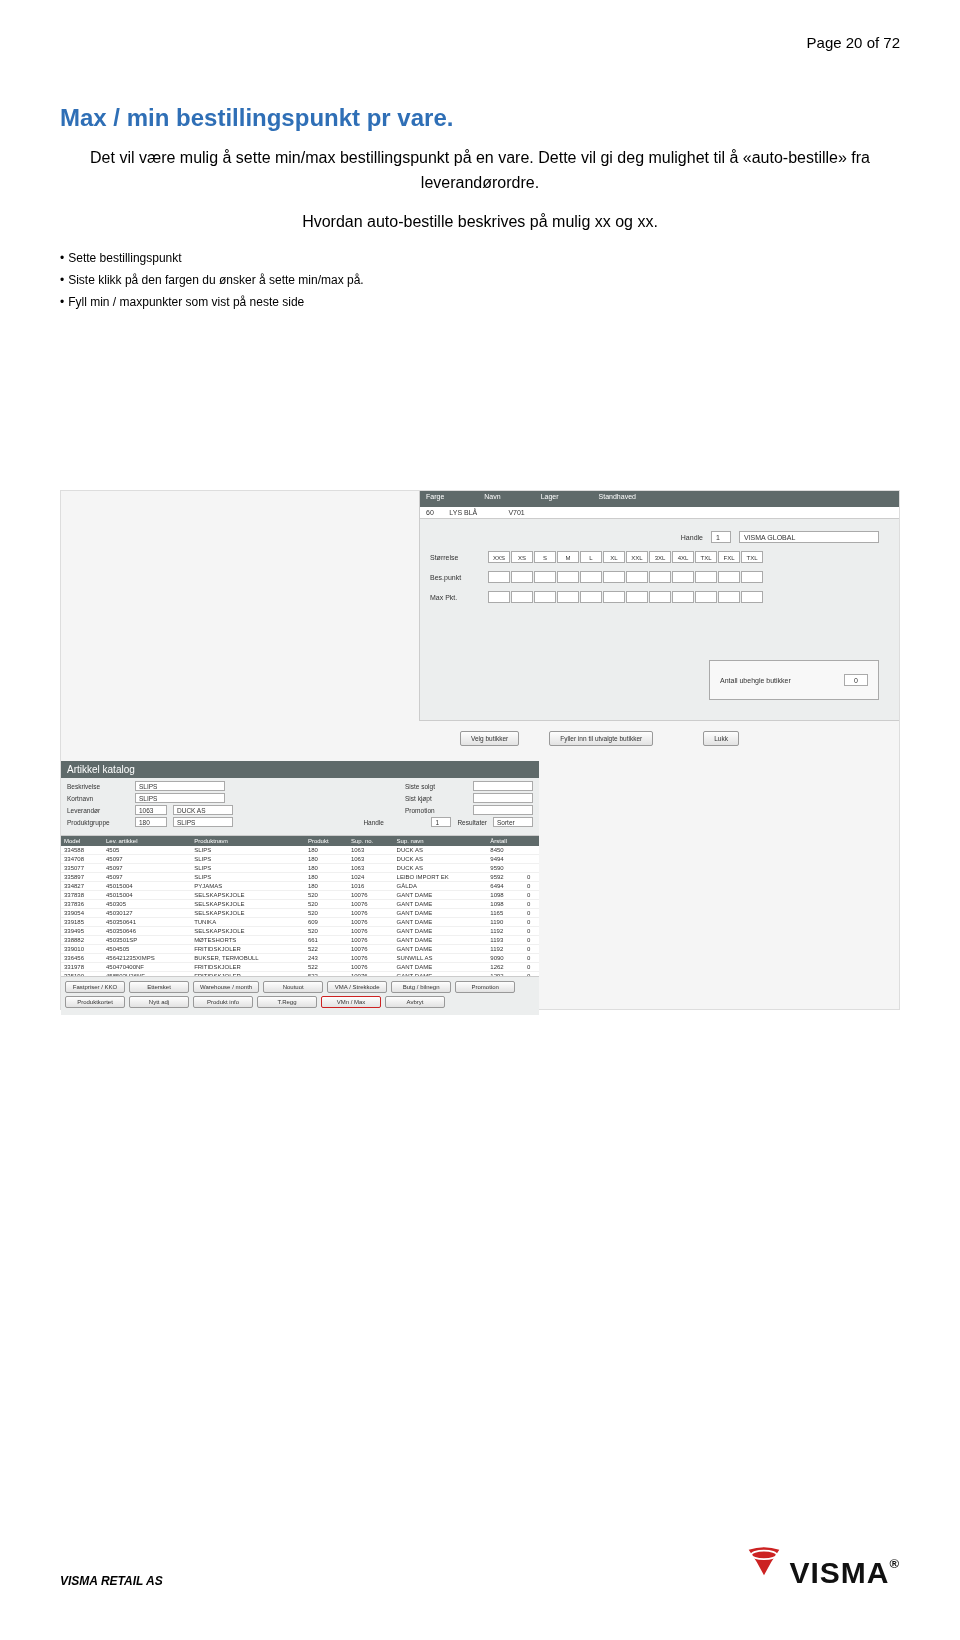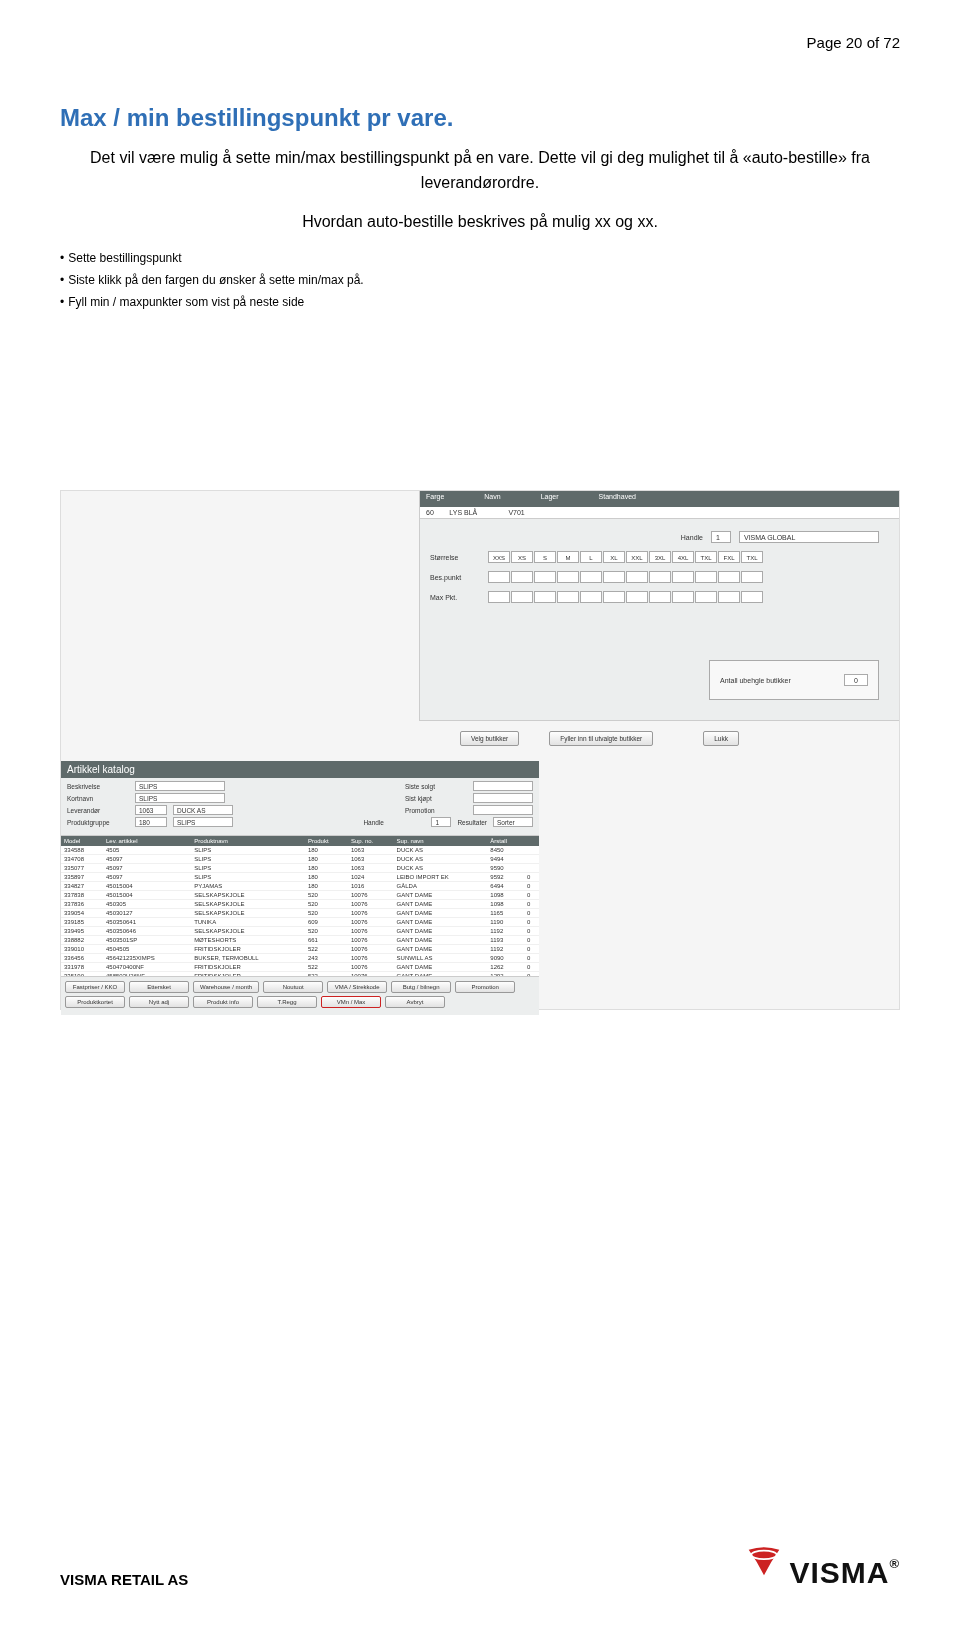--- a/index.html
+++ b/index.html
@@ -205,21 +205,21 @@
 
   .footer {
     position: absolute;
     bottom: 50px;
     left: 60px;
     right: 60px;
     display: flex;
     justify-content: space-between;
     align-items: flex-end;
   }
-  .footer-text { font-size: 15px; line-height: 1.4; }
+  .footer-text { font-size: 12px; line-height: 1.4; font-style: italic; }
   .footer-text .company { font-weight: bold; }
   .logo {
     display: flex;
     align-items: center;
     gap: 8px;
     font-family: Arial, sans-serif;
   }
   .logo-mark {
     width: 34px;
     height: 34px;

